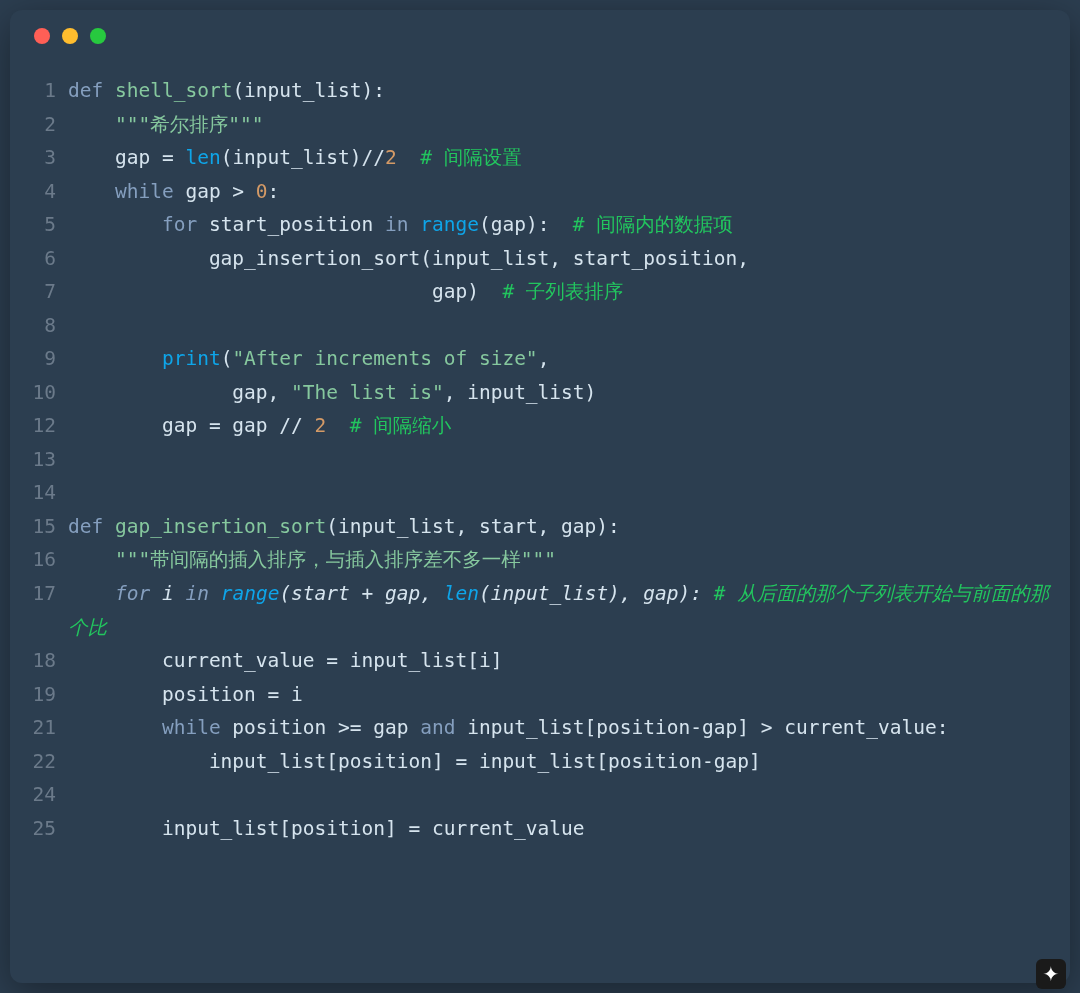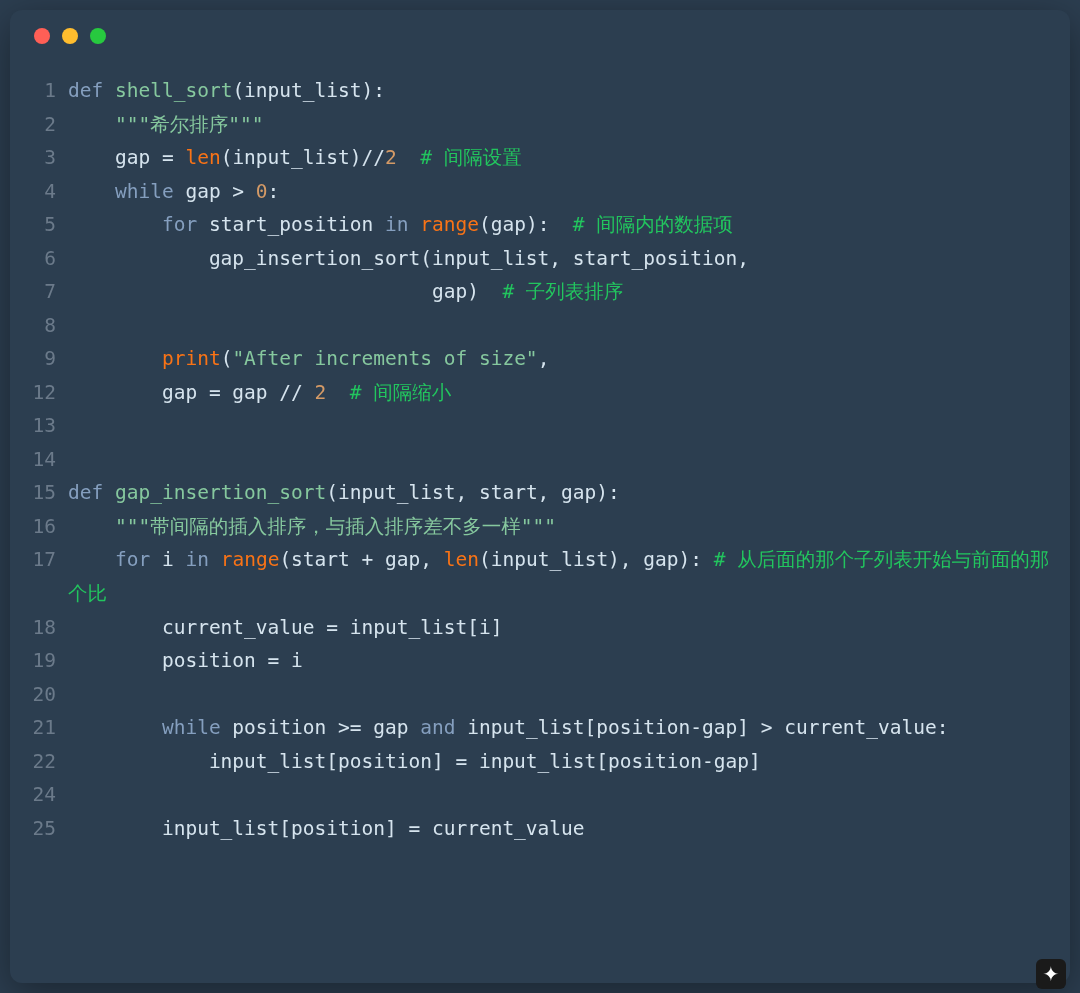--- a/index.html
+++ b/index.html
@@ -44,24 +44,24 @@
     color: #6b7a8a;
     flex-shrink: 0;
     padding-right: 12px;
     user-select: none;
   }
   .code {
     white-space: pre;
     color: #d6e4ee;
     flex: 1;
   }
-  .wrap-line .code { white-space: pre-wrap; }
+  .wrap-line .code { white-space: pre-wrap; font-style: italic; }
   .kw { color: #859fbf; } 
   .fn { color: #86c89e; } 
-  .builtin { color: #f97316; } 
+  .builtin { color: #0ea5e9; } 
   .num { color: #d49a66; }
   .str { color: #86c89e; }
   .comment { color: #22c55e; }
   .op { color: #d6e4ee; }
   .watermark {
     position: absolute;
     right: 14px;
     bottom: 4px;
     color: #1a1a1a;
     font-size: 26px;
@@ -119,20 +119,24 @@
       </div>
       <div class="line">
         <div class="gutter">8</div>
         <div class="code"><span class="op"></span></div>
       </div>
       <div class="line">
         <div class="gutter">9</div>
         <div class="code"><span class="op">        </span><span class="builtin">print</span><span class="op">(</span><span class="str">"After increments of size"</span><span class="op">,</span></div>
       </div>
       <div class="line">
+        <div class="gutter">10</div>
+        <div class="code"><span class="op">              gap, </span><span class="str">"The list is"</span><span class="op">, input_list)</span></div>
+      </div>
+      <div class="line">
         <div class="gutter">12</div>
         <div class="code"><span class="op">        gap = gap // </span><span class="num">2</span><span class="op">  </span><span class="comment"># 间隔缩小</span></div>
       </div>
       <div class="line">
         <div class="gutter">13</div>
         <div class="code"><span class="op"></span></div>
       </div>
       <div class="line">
         <div class="gutter">14</div>
         <div class="code"><span class="op"></span></div>
@@ -151,24 +155,20 @@
       </div>
       <div class="line">
         <div class="gutter">18</div>
         <div class="code"><span class="op">        current_value = input_list[i]</span></div>
       </div>
       <div class="line">
         <div class="gutter">19</div>
         <div class="code"><span class="op">        position = i</span></div>
       </div>
       <div class="line">
-        <div class="gutter">20</div>
-        <div class="code"><span class="op"></span></div>
-      </div>
-      <div class="line">
         <div class="gutter">21</div>
         <div class="code"><span class="op">        </span><span class="kw">while</span><span class="op"> position &gt;= gap </span><span class="kw">and</span><span class="op"> input_list[position-gap] &gt; current_value:</span></div>
       </div>
       <div class="line">
         <div class="gutter">22</div>
         <div class="code"><span class="op">            input_list[position] = input_list[position-gap]</span></div>
       </div>
       <div class="line">
         <div class="gutter">24</div>
         <div class="code"><span class="op"></span></div>

